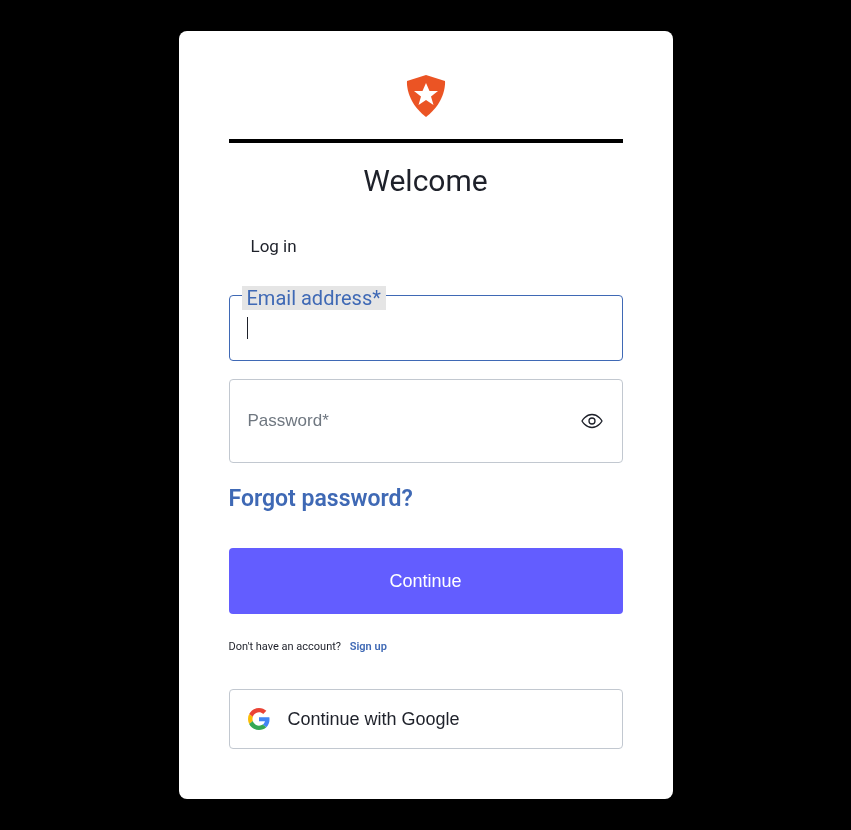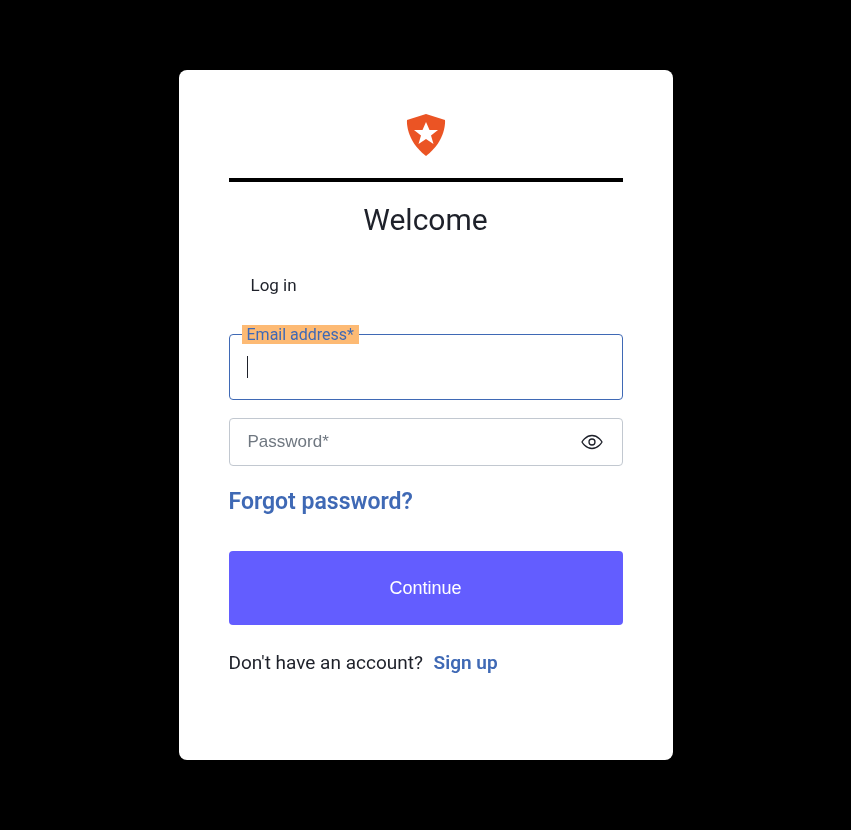--- a/index.html
+++ b/index.html
@@ -55,23 +55,23 @@
       color: #1e212a;
       margin-bottom: 39px;
       padding-left: 22px;
     }
     .input-group {
       position: relative;
       margin-bottom: 18px;
     }
     .input-group.focused .floating-label {
       top: -9px;
-      font-size: 16px;
-      color: #3f69b5;
-      background: #fdba74;
+      font-size: 20px;
+      color: #3f69b5;
+      background: #e5e5e5;
       padding: 0 5px;
     }
     .input-group.focused .text-input {
       border: 1.5px solid #3f69b5;
     }
     .floating-label {
       position: absolute;
       left: 13px;
       top: -9px;
       font-size: 14px;
@@ -89,21 +89,21 @@
       font-size: 17px;
       color: #1e212a;
       outline: none;
     }
     .input-group-pwd {
       position: relative;
       margin-bottom: 22px;
     }
     .pwd-input {
       width: 100%;
-      height: 48px;
+      height: 84px;
       border: 1px solid #c2c8d0;
       border-radius: 4px;
       padding: 0 50px 0 18px;
       font-size: 17px;
       color: #1e212a;
       outline: none;
     }
     .pwd-input::placeholder {
       color: #6f7780;
     }
@@ -122,32 +122,32 @@
     .forgot-link {
       display: inline-block;
       color: #3f69b5;
       font-size: 23px;
       font-weight: 600;
       text-decoration: none;
       margin-bottom: 36px;
     }
     .continue-btn {
       width: 100%;
-      height: 74px;
+      height: 66px;
       background: #635dff;
       color: #fff;
       border: none;
       border-radius: 4px;
       font-size: 18px;
       font-weight: 400;
       cursor: pointer;
       margin-bottom: 26px;
     }
     .signup-row {
-      font-size: 19px;
+      font-size: 11px;
       color: #1e212a;
       margin-bottom: 36px;
     }
     .signup-link {
       color: #3f69b5;
       font-weight: 600;
       text-decoration: none;
       margin-left: 6px;
     }
     .divider {
@@ -230,14 +230,23 @@
     <a href="#" class="forgot-link">Forgot password?</a>
 
     <button class="continue-btn">Continue</button>
 
     <div class="signup-row">
       <span>Don't have an account?</span>
       <a href="#" class="signup-link">Sign up</a>
     </div>
 
 
+    <button class="google-btn">
+      <svg width="22" height="22" viewBox="0 0 48 48">
+        <path fill="#EA4335" d="M24 9.5c3.54 0 6.71 1.22 9.21 3.6l6.85-6.85C35.9 2.38 30.47 0 24 0 14.62 0 6.51 5.38 2.56 13.22l7.98 6.19C12.43 13.72 17.74 9.5 24 9.5z"></path>
+        <path fill="#4285F4" d="M46.98 24.55c0-1.57-.15-3.09-.38-4.55H24v9.02h12.94c-.58 2.96-2.26 5.48-4.78 7.18l7.73 6c4.51-4.18 7.09-10.36 7.09-17.65z"></path>
+        <path fill="#FBBC05" d="M10.53 28.59c-.48-1.45-.76-2.99-.76-4.59s.27-3.14.76-4.59l-7.98-6.19C.92 16.46 0 20.12 0 24c0 3.88.92 7.54 2.56 10.78l7.97-6.19z"></path>
+        <path fill="#34A853" d="M24 48c6.48 0 11.93-2.13 15.89-5.81l-7.73-6c-2.15 1.45-4.92 2.3-8.16 2.3-6.26 0-11.57-4.22-13.47-9.91l-7.98 6.19C6.51 42.62 14.62 48 24 48z"></path>
+      </svg>
+      <span class="google-btn-text">Continue with Google</span>
+    </button>
   </div>
 </div>
 
 </body></html>

